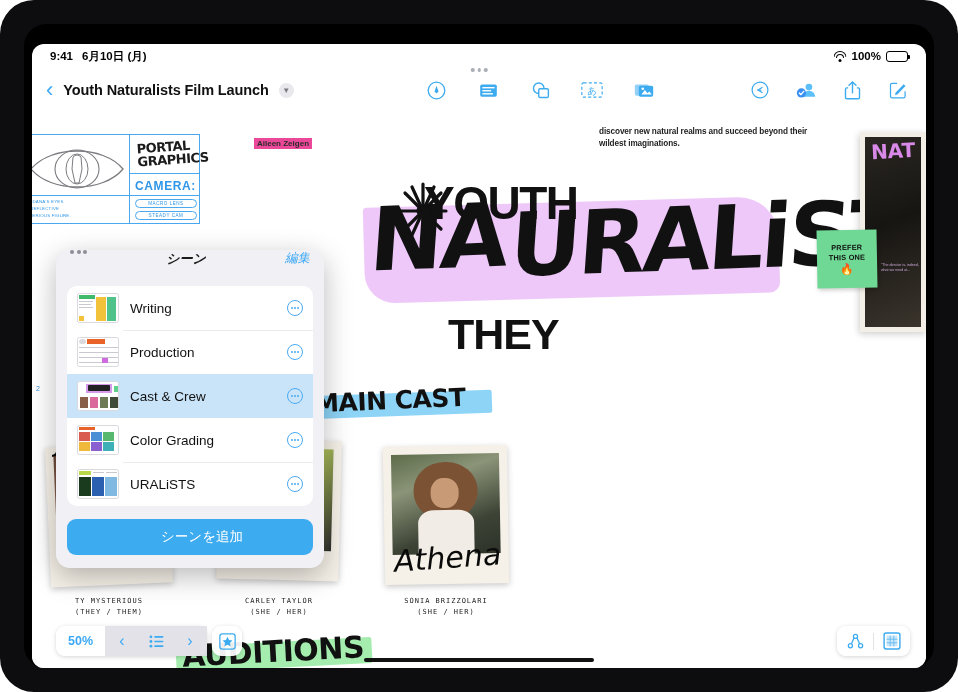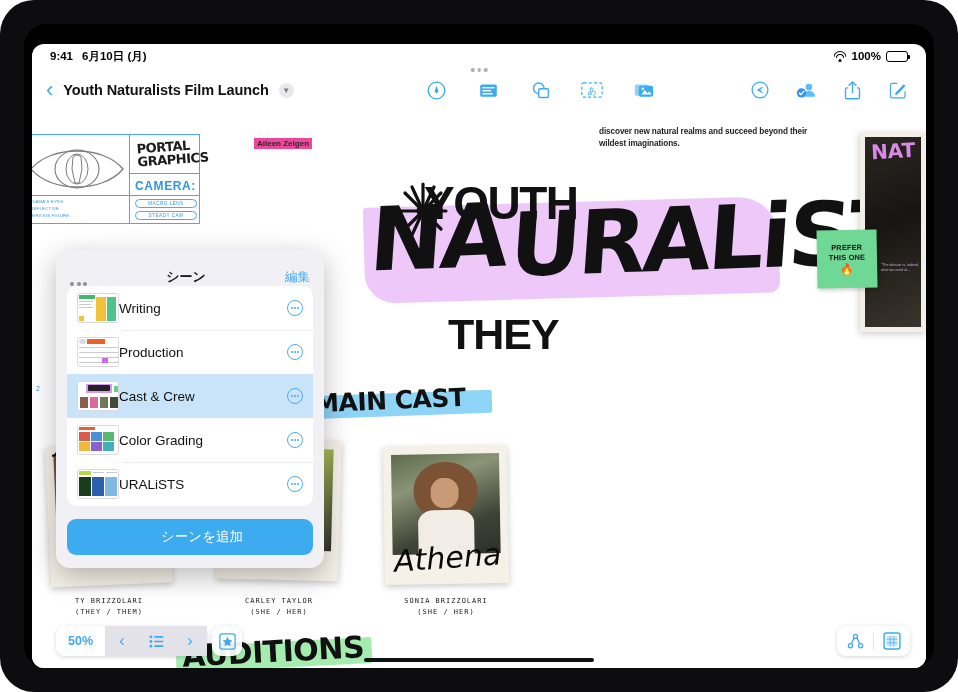--- a/index.html
+++ b/index.html
@@ -153,27 +153,27 @@
   
   #scenes-popover {
     position: absolute; left: 24px; top: 206px; width: 268px;
     background: #f1f0f5; border-radius: 14px; box-shadow: 0 8px 28px rgba(0,0,0,.28);
     z-index: 70; overflow: hidden;
   }
   #scenes-popover::after {
     content:""; position:absolute; left: 96px; bottom: -9px; width: 0; height: 0;
     border-left: 10px solid transparent; border-right: 10px solid transparent; border-top: 9px solid #f1f0f5;
   }
-  .pop-header { height: 36px; display:flex; align-items:flex-end; justify-content:space-between; padding: 0 14px; }
+  .pop-header { height: 36px; display:flex; align-items:flex-start; justify-content:space-between; padding: 0 14px; font-style: italic; }
   .pop-dots { display:flex; gap:2.5px; }
   .pop-dots i { width: 4px; height:4px; background:#8e8e99; border-radius:50%; display:block;}
   .pop-title { font-size: 13px; font-weight: bold; color:#1b1b1b; }
   .pop-edit { font-size: 12.5px; color:#3da9f5; }
   .scene-list { margin: 0 11px; background:#fff; border-radius: 10px; overflow:hidden; }
-  .scene-row { height: 44px; display:flex; align-items:center; padding: 0 10px; position:relative; }
+  .scene-row { height: 44px; display:flex; align-items:center; gap: 11px; padding: 0 10px; position:relative; }
   .scene-row.selected { background: #c9e4f8; }
   .scene-row + .scene-row::before { content:""; position:absolute; left: 56px; right: 0; top: 0; height: 1px; background:#ececed; }
   .scene-row.selected::before, .scene-row.selected + .scene-row::before { background: transparent; }
   .scene-thumb { width: 42px; height: 30px; border-radius: 2.5px; background:#fff;
     border: 1px solid #d9d9de; overflow: hidden; flex: 0 0 auto; position:relative; }
   .scene-label { flex: 1; font-size: 13.5px; color:#111; }
   .more-circle { width: 16px; height: 16px; border-radius: 50%; border: 1.3px solid #4aabf2;
     display:flex; align-items:center; justify-content:center; gap:1.3px; flex:0 0 auto;}
   .more-circle i { width:2px; height:2px; background:#4aabf2; border-radius:50%; display:block;}
   .add-scene-btn { margin: 13px 11px 13px 11px; height: 36px; background:#3dabef; border-radius: 9px;
@@ -367,21 +367,21 @@
       </div>
 
       <div class="polaroid" style="left:16px; top:335px; width:122px; height:140px; transform:rotate(-2.5deg);">
         <div class="ph" style="background:linear-gradient(150deg,#6d4a3b 0%,#8a6251 35%,#7c5645 60%,#5c3e33 100%);position:relative;">
           <div style="position:absolute;left:22%;top:26%;width:50%;height:74%;background:radial-gradient(ellipse at 50% 18%,#e7c3ad 0 22%,transparent 23%),linear-gradient(180deg,transparent 28%,#f2ece7 30%);border-radius:40% 40% 0 0;"></div>
           <div style="position:absolute;left:33%;top:20%;width:28%;height:18%;background:#7d5c3c;border-radius:50% 50% 35% 35%;"></div>
         </div>
       </div>
       <div class="sig" style="left:22px; top:312px;">Jayden</div>
       <div class="cast-caption" style="left:-8px; top:486px;">
-        <div>TY BRIZZOLARI</div>
+        <div>TY MYSTERIOUS</div>
         <div>(THEY / THEM)</div>
       </div>
 
       <div class="polaroid" style="left:186px; top:330px; width:122px; height:140px; transform:rotate(1.5deg);">
         <div class="ph" style="background:linear-gradient(120deg,#e8b438 0%,#d9d48a 30%,#b9cf5e 55%,#2c2c2c 100%);position:relative;">
           <div style="position:absolute;left:8%;top:38%;width:45%;height:62%;background:#ef6fa8;border-radius:30% 20% 0 0;"></div>
           <div style="position:absolute;left:46%;top:14%;width:40%;height:86%;background:#2a2320;border-radius:40% 40% 0 0;"></div>
           <div style="position:absolute;left:52%;top:22%;width:22%;height:26%;background:#e8c3a4;border-radius:45%;"></div>
           <div style="position:absolute;left:30%;top:62%;width:30%;height:38%;background:#b8cf7f;border-radius:40% 50% 0 0;"></div>
         </div>

